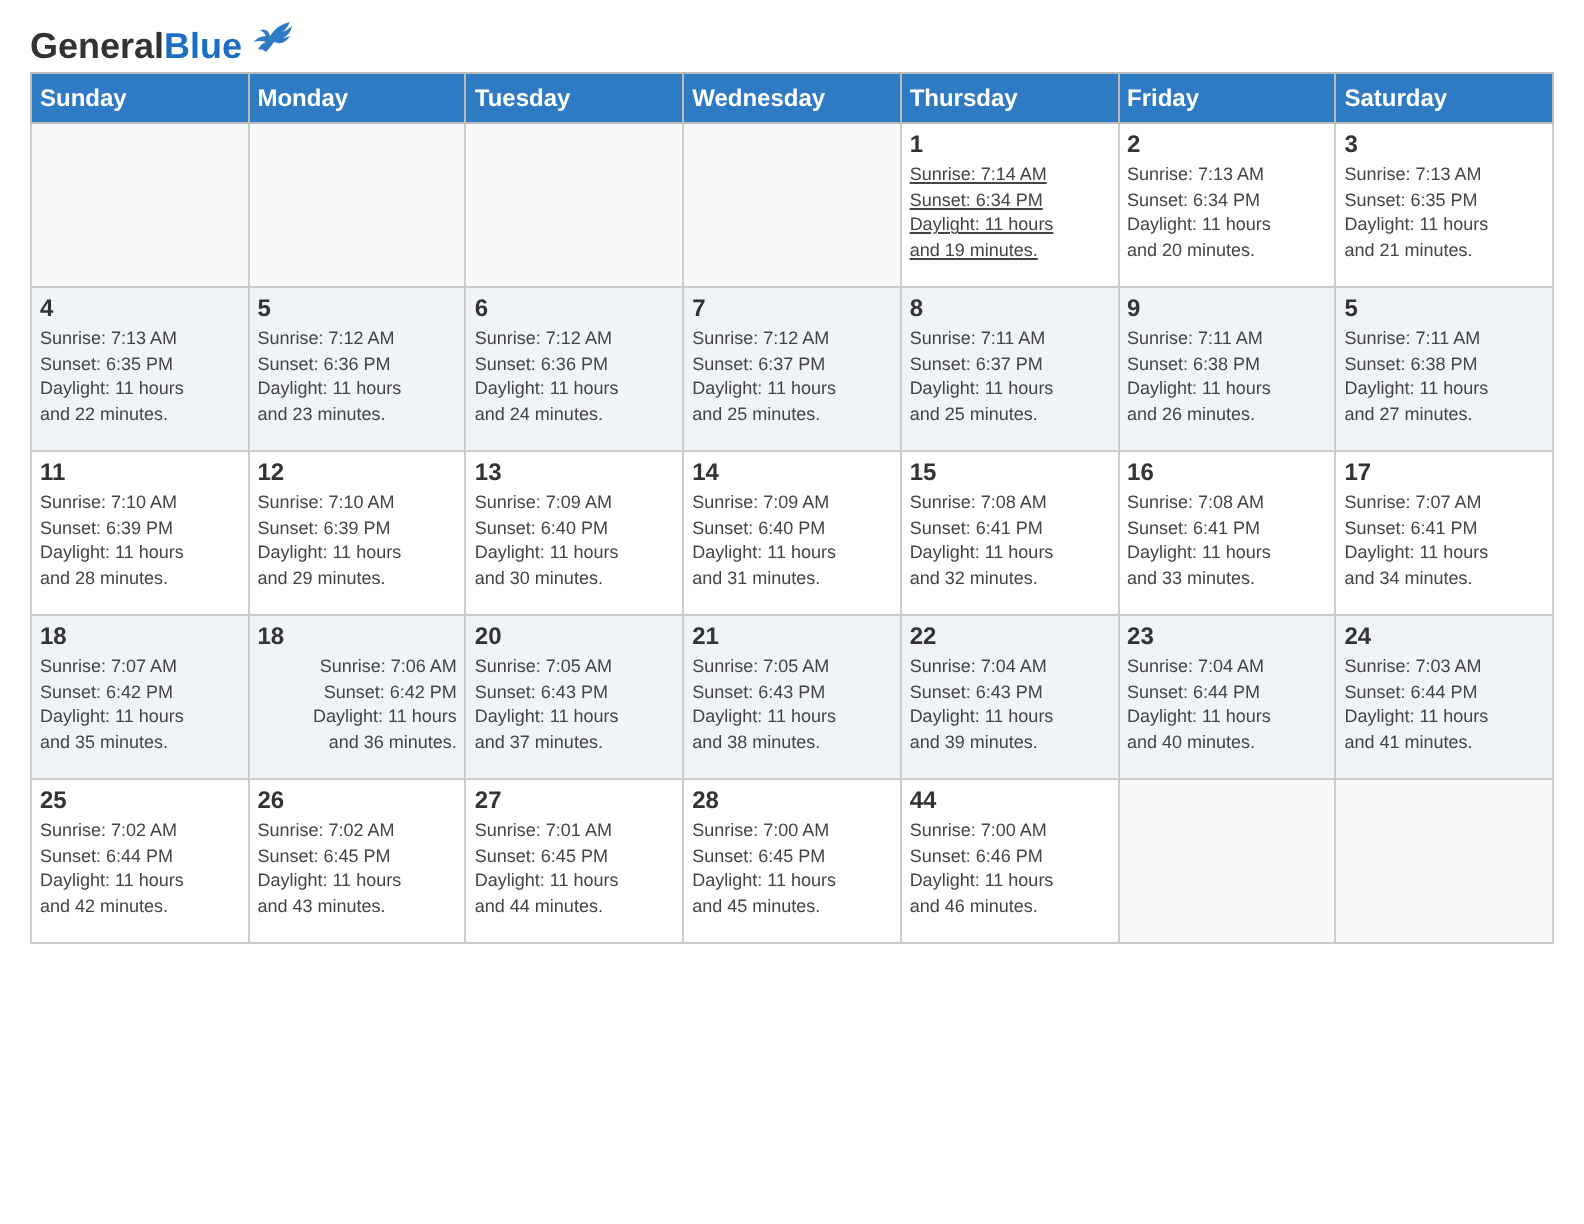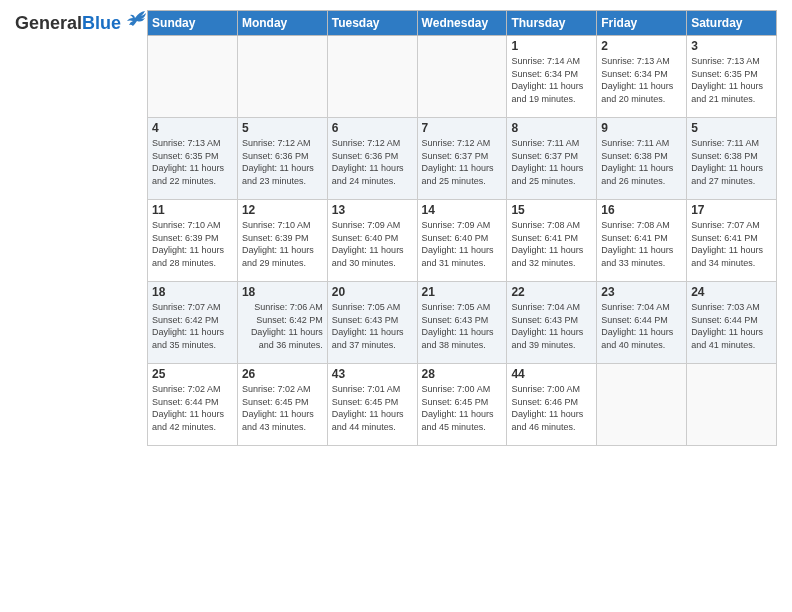--- a/index.html
+++ b/index.html
@@ -8,21 +8,21 @@
       background: #fff;
       width: 792px;
       height: 612px;
       overflow: hidden;
     }
     .page {
       width: 792px;
       height: 444px;
       padding: 10px 15px;
       display: flex;
-      flex-direction: row;
+      flex-direction: column;
     }
     .header {
       display: flex;
       align-items: flex-start;
       justify-content: space-between;
       margin-bottom: 4px;
     }
     .logo {
       display: flex;
       flex-direction: column;
@@ -129,21 +129,21 @@
         </tr>
     </thead>
     <tbody id="calendar-body">
     <tr>
           <td class="empty"></td>
           <td class="empty"></td>
           <td class="empty"></td>
           <td class="empty"></td>
           <td>
             <span class="day-number">1</span>
-            <div class="day-info" style="white-space: pre-line;">Sunrise: 7:14 AM
+            <div class="day-info" style="white-space: pre-line; text-decoration: underline;">Sunrise: 7:14 AM
 Sunset: 6:34 PM
 Daylight: 11 hours
 and 19 minutes.</div>
           </td>
           <td>
             <span class="day-number">2</span>
             <div class="day-info" style="white-space: pre-line;">Sunrise: 7:13 AM
 Sunset: 6:34 PM
 Daylight: 11 hours
 and 20 minutes.</div>
@@ -318,21 +318,21 @@
 and 42 minutes.</div>
           </td>
           <td>
             <span class="day-number">26</span>
             <div class="day-info" style="white-space: pre-line;">Sunrise: 7:02 AM
 Sunset: 6:45 PM
 Daylight: 11 hours
 and 43 minutes.</div>
           </td>
           <td>
-            <span class="day-number">43</span>
+            <span class="day-number">27</span>
             <div class="day-info" style="white-space: pre-line;">Sunrise: 7:01 AM
 Sunset: 6:45 PM
 Daylight: 11 hours
 and 44 minutes.</div>
           </td>
           <td>
             <span class="day-number">28</span>
             <div class="day-info" style="white-space: pre-line;">Sunrise: 7:00 AM
 Sunset: 6:45 PM
 Daylight: 11 hours

